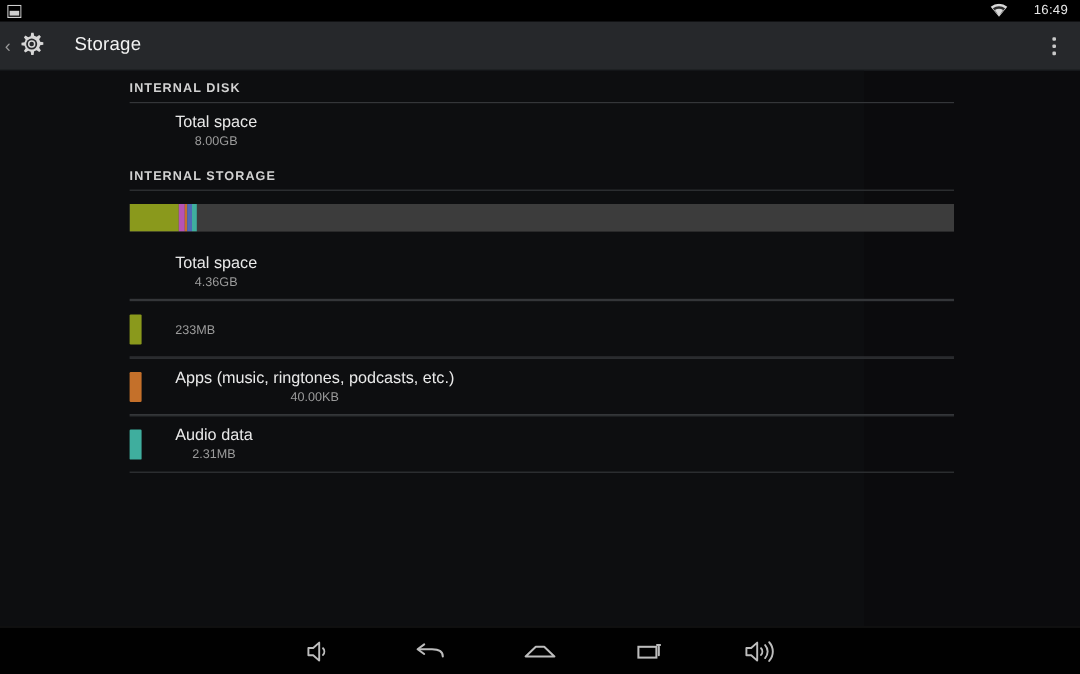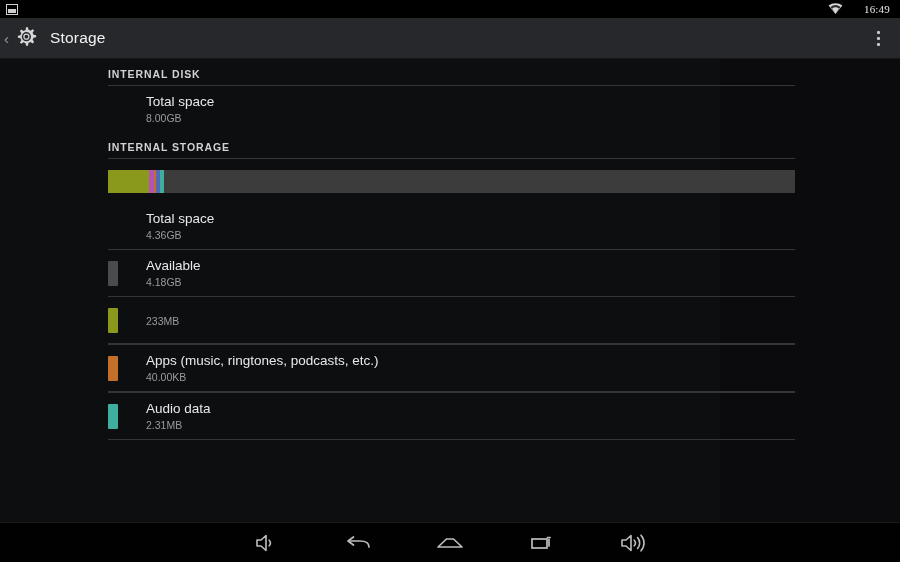--- a/index.html
+++ b/index.html
@@ -11,37 +11,37 @@
   }
   #screen { position:relative; width:900px; height:562px; background:#0b0b0d; }
 
   
   .statusbar {
     position:absolute; top:0; left:0; width:900px; height:18px;
     background:#000; display:flex; align-items:center;
     justify-content:space-between; padding:0 10px 0 6px;
   }
   .sb-left { display:flex; align-items:center; gap:6px; }
-  .sb-right { display:flex; align-items:center; gap:21px;font-family:Liberation Serif, serif; }
+  .sb-right { display:flex; align-items:center; gap:21px; }
   .sb-time { color:#e8e8e8; font-size:11px; letter-spacing:.2px; }
   .screenshot-icon { display:block; }
   .wifi-icon { display:block; }
 
   
   .actionbar {
     position:absolute; top:18px; left:0; width:900px; height:41px;
     background:#26282b;
     border-bottom:1px solid #15171a;
     display:flex; align-items:center;
   }
   .up-area { display:flex; align-items:center; padding-left:4px; width:46px; }
   .up-chevron { color:#9a9a9a; font-size:15px; line-height:1; margin-right:1px; }
   .gear-wrap { width:32px; height:32px; display:flex; align-items:center; justify-content:center; }
   .ab-title {
-    color:#f2f2f2; font-size:15.5px; letter-spacing:.2px; margin-left:4px;
+    color:#f2f2f2; font-size:15.5px; letter-spacing:.2px; margin-left:16px;
   }
   .overflow {
     position:absolute; right:0; top:0; width:44px; height:41px;
     display:flex; flex-direction:column; align-items:center; justify-content:center; gap:3px;
   }
   .overflow .dot { width:3px; height:3px; border-radius:1px; background:#c9c9c9; }
 
   
   .content {
     position:absolute; top:59px; left:0; width:720px; height:463px;
@@ -50,21 +50,21 @@
   .inner { position:relative; margin:0 auto; width:900px; }
 
   .section-header {
     color:#d2d2d2; font-size:10.5px; font-weight:bold; letter-spacing:.9px;
     padding:9px 0 5px 108px;
   }
   .rule { height:1px; background:#343639; margin-left:108px; margin-right:105px; }
 
   .row {
     position:relative; display:flex; align-items:center;
-    height:46px; padding-left:108px; padding-right:47px;
+    height:46px; padding-left:108px; padding-right:47px;text-align:center;
   }
   .swatch {
     width:10px; height:25px; border-radius:1px; flex:0 0 10px; margin-right:0;
   }
   .swatch.blank { background:transparent; }
   .row-text { margin-left:28px; }
   .row-title { color:#e9e9e9; font-size:13.5px; line-height:16px; }
   .row-sub { color:#9b9b9b; font-size:10.5px; line-height:14px; margin-top:1px; }
 
   
@@ -158,27 +158,20 @@
 
       <div id="rows">
           <div class="row">
             <div class="swatch blank"></div>
             <div class="row-text">
               <div class="row-title">Total space</div>
               <div class="row-sub">4.36GB</div>
             </div>
           </div>
           <div class="rule"></div>
-          <div class="row">
-            <div class="swatch" style="background: rgb(75, 75, 75);"></div>
-            <div class="row-text">
-              <div class="row-title">Available</div>
-              <div class="row-sub">4.18GB</div>
-            </div>
-          </div>
           <div class="rule"></div>
           <div class="row">
             <div class="swatch" style="background: rgb(138, 153, 28);"></div>
             <div class="row-text">
               <div class="row-sub">233MB</div>
             </div>
           </div>
           <div class="rule"></div>
           <div class="rule"></div>
           <div class="row">

